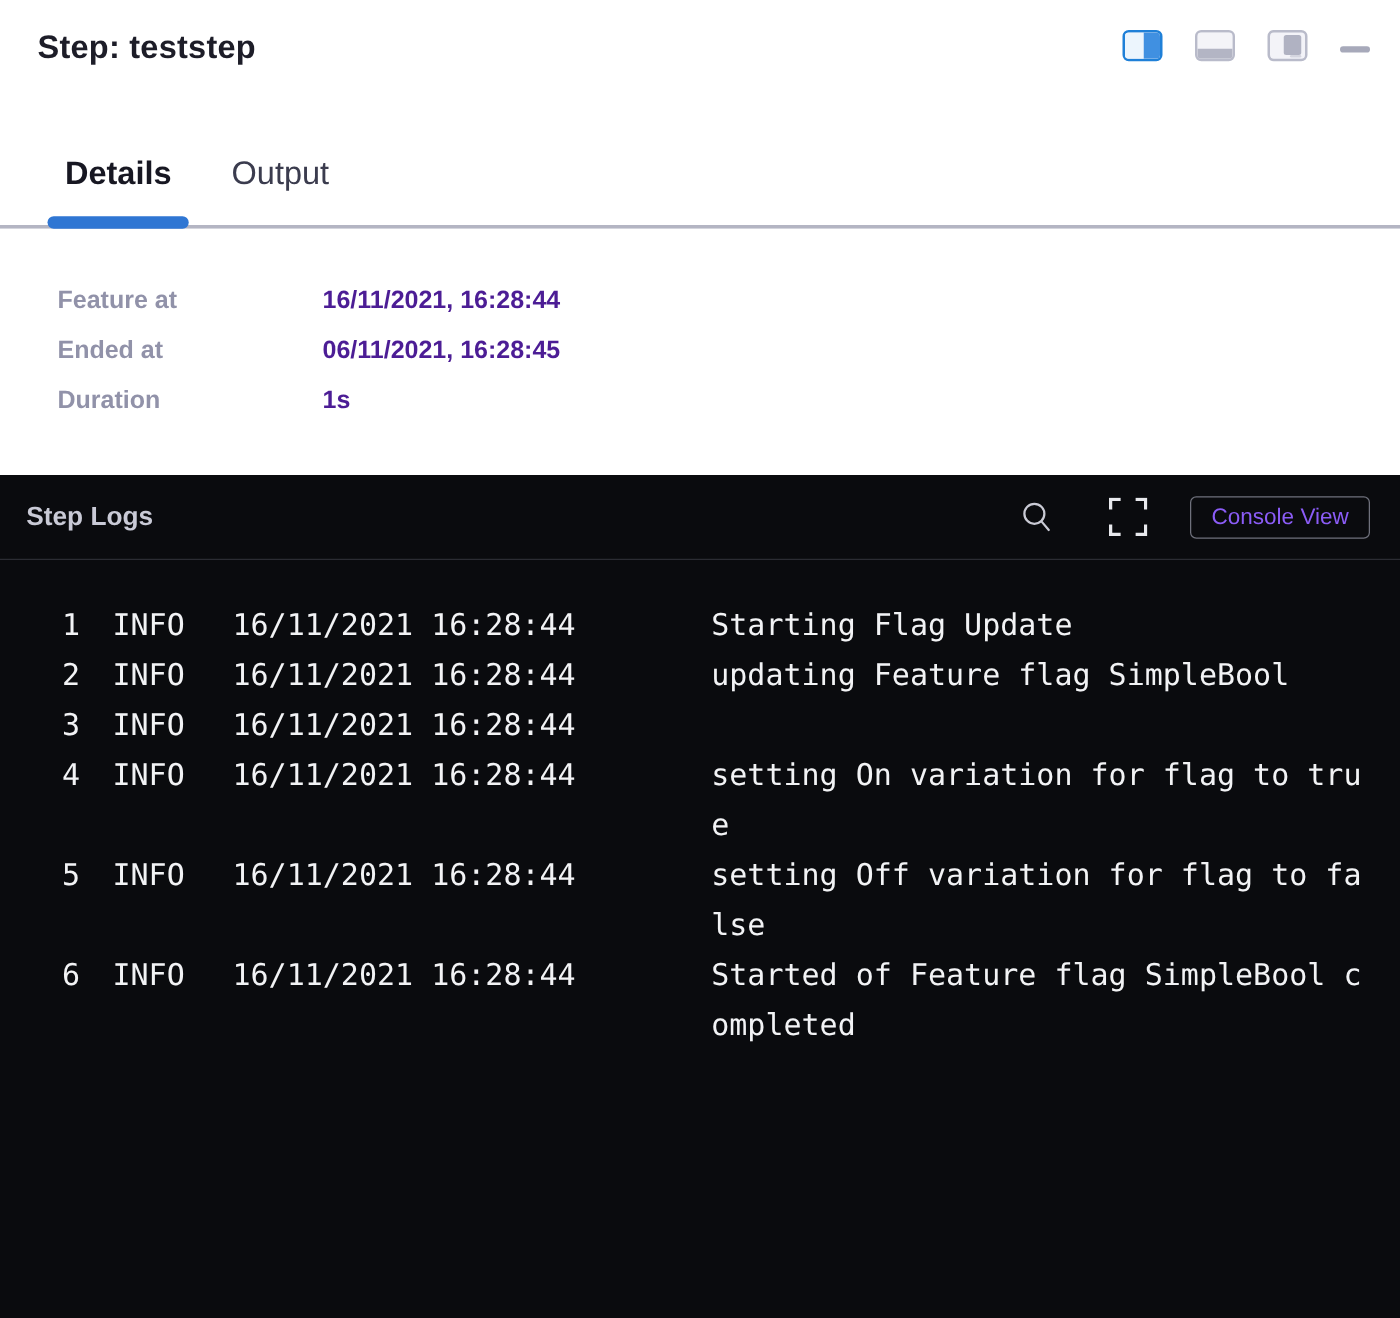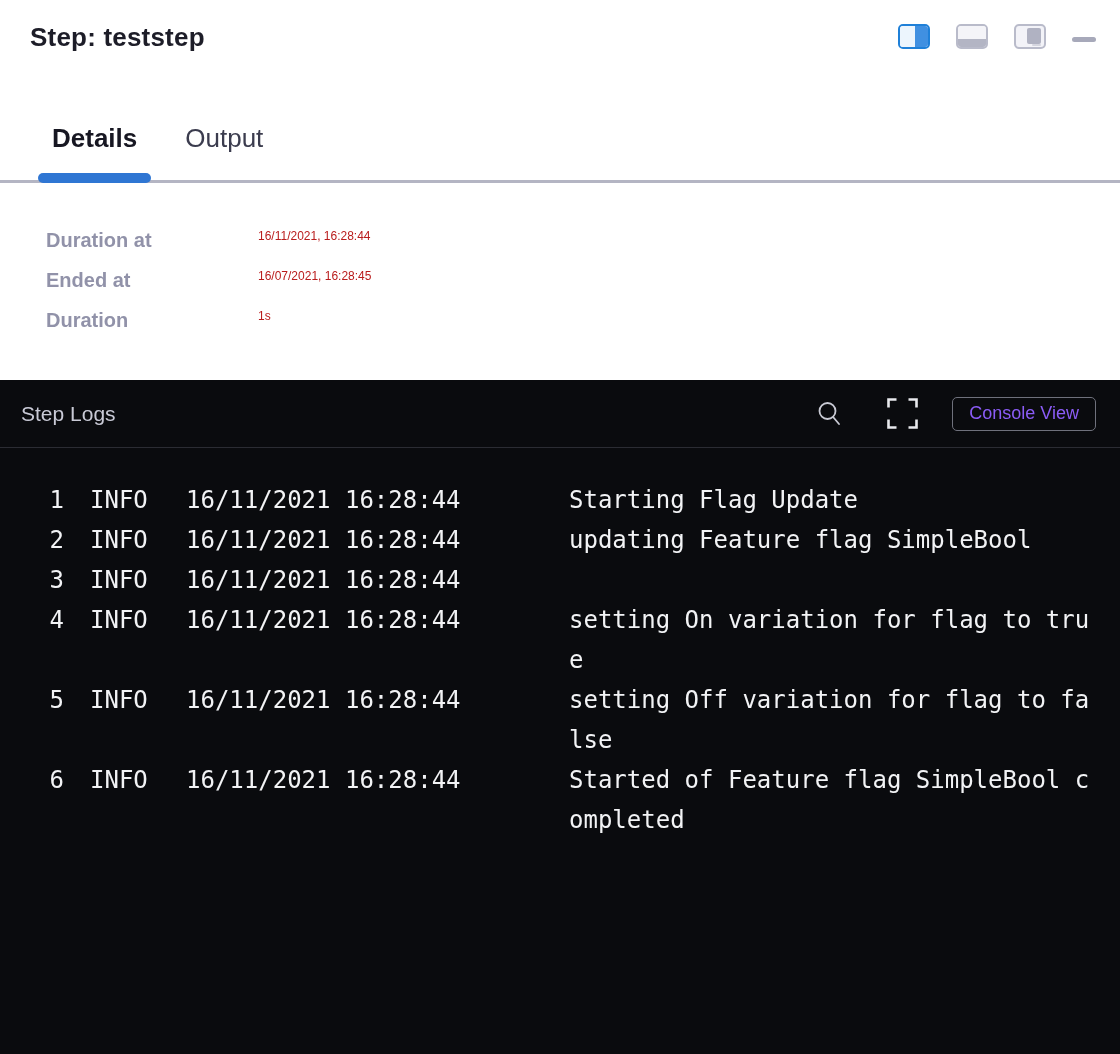--- a/index.html
+++ b/index.html
@@ -27,26 +27,26 @@
   
   .tabs { display: flex; margin-top: 70px; padding-left: 38px; border-bottom: 3px solid #b4b5c3; }
   .tab { position: relative; padding: 0 14px 26px; margin-right: 20px; font-size: 26px; line-height: 32px; color: #3b3c4e; cursor: pointer; }
   .tab.active { color: #171722; font-weight: 700; }
   .tab.active::after { content: ""; position: absolute; left: 0; right: 0; bottom: -3px; height: 10px; border-radius: 5px; background: #2f76d3; }
 
   
   .details { padding: 46px 0 31px 46px; background: #ffffff; }
   .detail-row { display: flex; height: 40px; align-items: flex-start; }
   .detail-label { width: 212px; font-size: 20px; font-weight: 700; color: #9192a9; }
-  .detail-value { font-size: 12px; font-weight: 400; color: #b91c1c; }
+  .detail-value { font-size: 20px; font-weight: 700; color: #4c1d95; }
 
   
   .logs-panel { flex: 1; background: #0a0b0e; display: flex; flex-direction: column; min-height: 0; }
   .logs-header { height: 68px; flex: 0 0 68px; display: flex; align-items: center; padding: 0 24px 0 21px; border-bottom: 1px solid #2b2c33; }
-  .logs-title { font-size: 21px; color: #c9cad6; flex: 1; }
+  .logs-title { font-size: 21px; color: #c9cad6; flex: 1; font-weight: bold; }
   .icon-btn { background: none; border: none; cursor: pointer; display: flex; align-items: center; justify-content: center; padding: 0; }
   .search-btn { margin-right: 46px; }
   .expand-btn { margin-right: 34px; }
   .console-view-btn { background: transparent; border: 1px solid #6f717c; border-radius: 5px; color: #8b5cf6; font-family: "Liberation Sans", sans-serif; font-size: 18px; padding: 5px 16px 6px; cursor: pointer; }
 
   .logs-body { flex: 1; padding: 32px 0 0 30px; overflow: hidden; font-family: "DejaVu Sans Mono", monospace; font-size: 24px; color: #f2f3f5; }
   .log-line { display: flex; align-items: flex-start; line-height: 40px; }
   .log-num { width: 34px; text-align: right; flex: 0 0 34px; }
   .log-level { width: 122px; flex: 0 0 122px; padding-left: 26px; }
   .log-time { width: 383px; flex: 0 0 383px; }
@@ -78,27 +78,27 @@
 
   <div class="tabs">
     <div class="tab active"><span class="tab-label">Details</span></div>
 
 
     <div class="tab"><span class="tab-label">Output</span></div>
   </div>
 
   <div class="details">
     <div class="detail-row">
-      <div class="detail-label">Duration at</div>
+      <div class="detail-label">Feature at</div>
       <div class="detail-value">16/11/2021, 16:28:44</div>
     </div>
 
     <div class="detail-row">
       <div class="detail-label">Ended at</div>
-      <div class="detail-value">16/07/2021, 16:28:45</div>
+      <div class="detail-value">06/11/2021, 16:28:45</div>
     </div>
 
     <div class="detail-row">
       <div class="detail-label">Duration</div>
       <div class="detail-value">1s</div>
     </div>
 
   </div>
 
   <div class="logs-panel">

